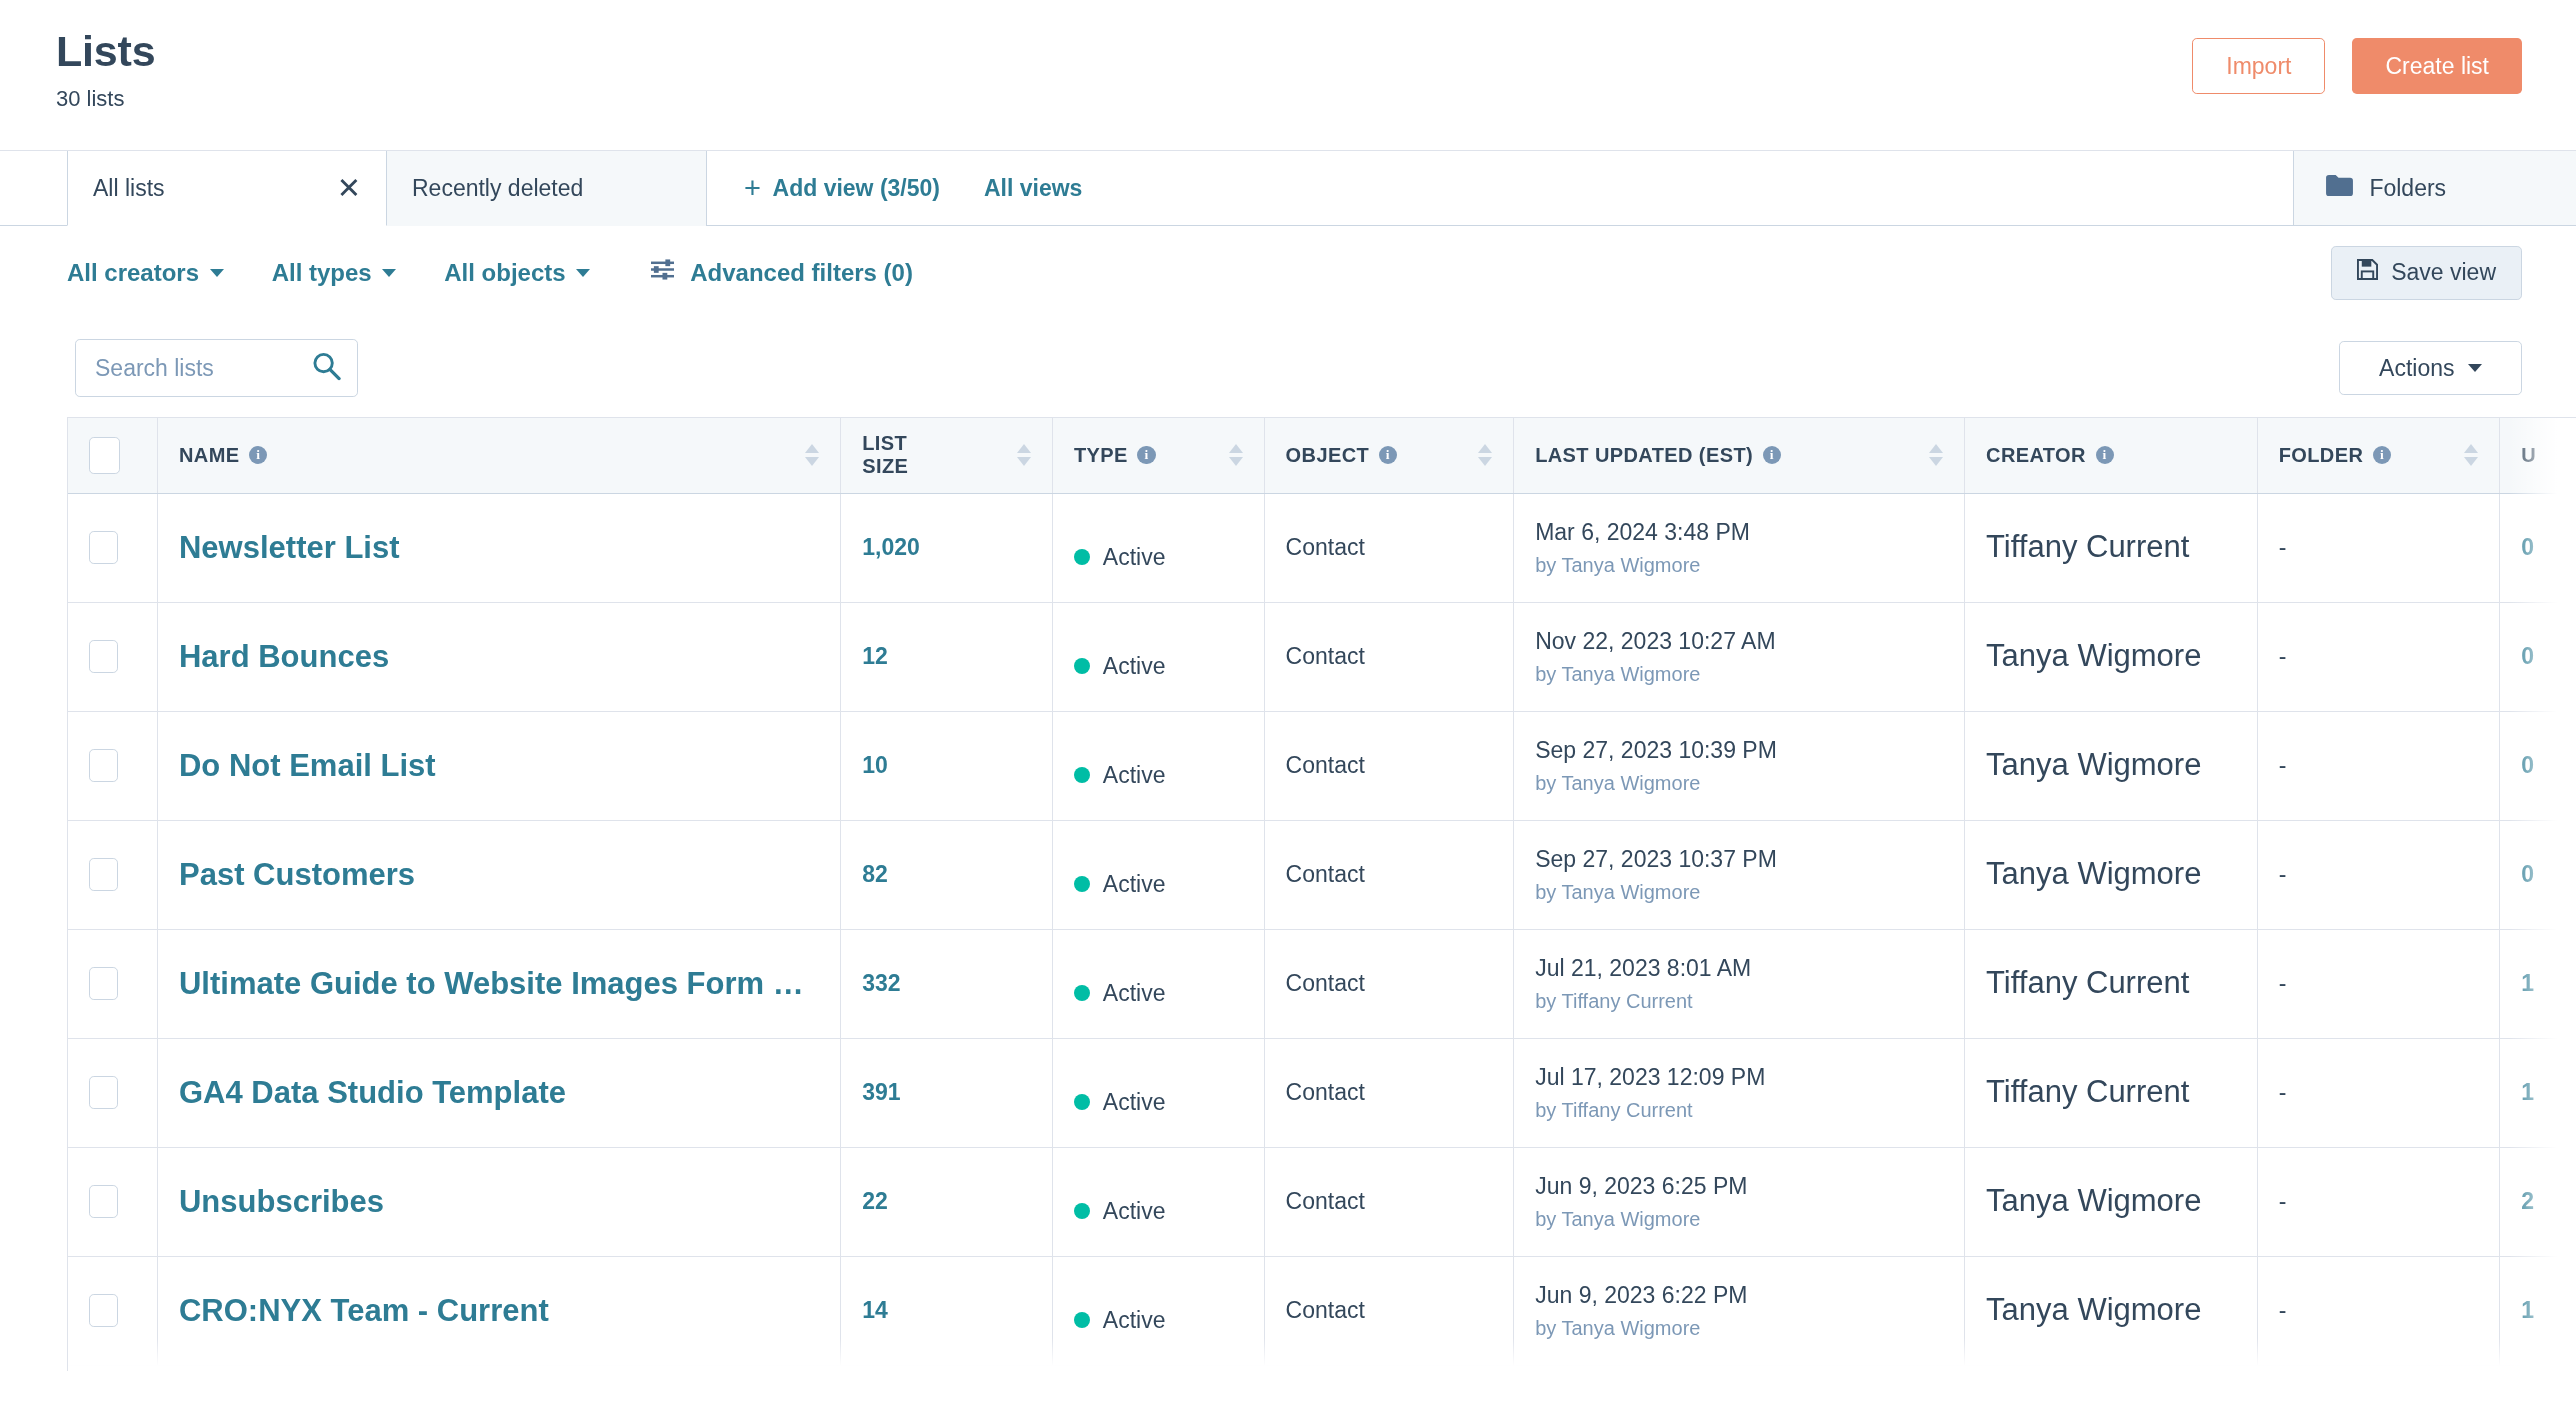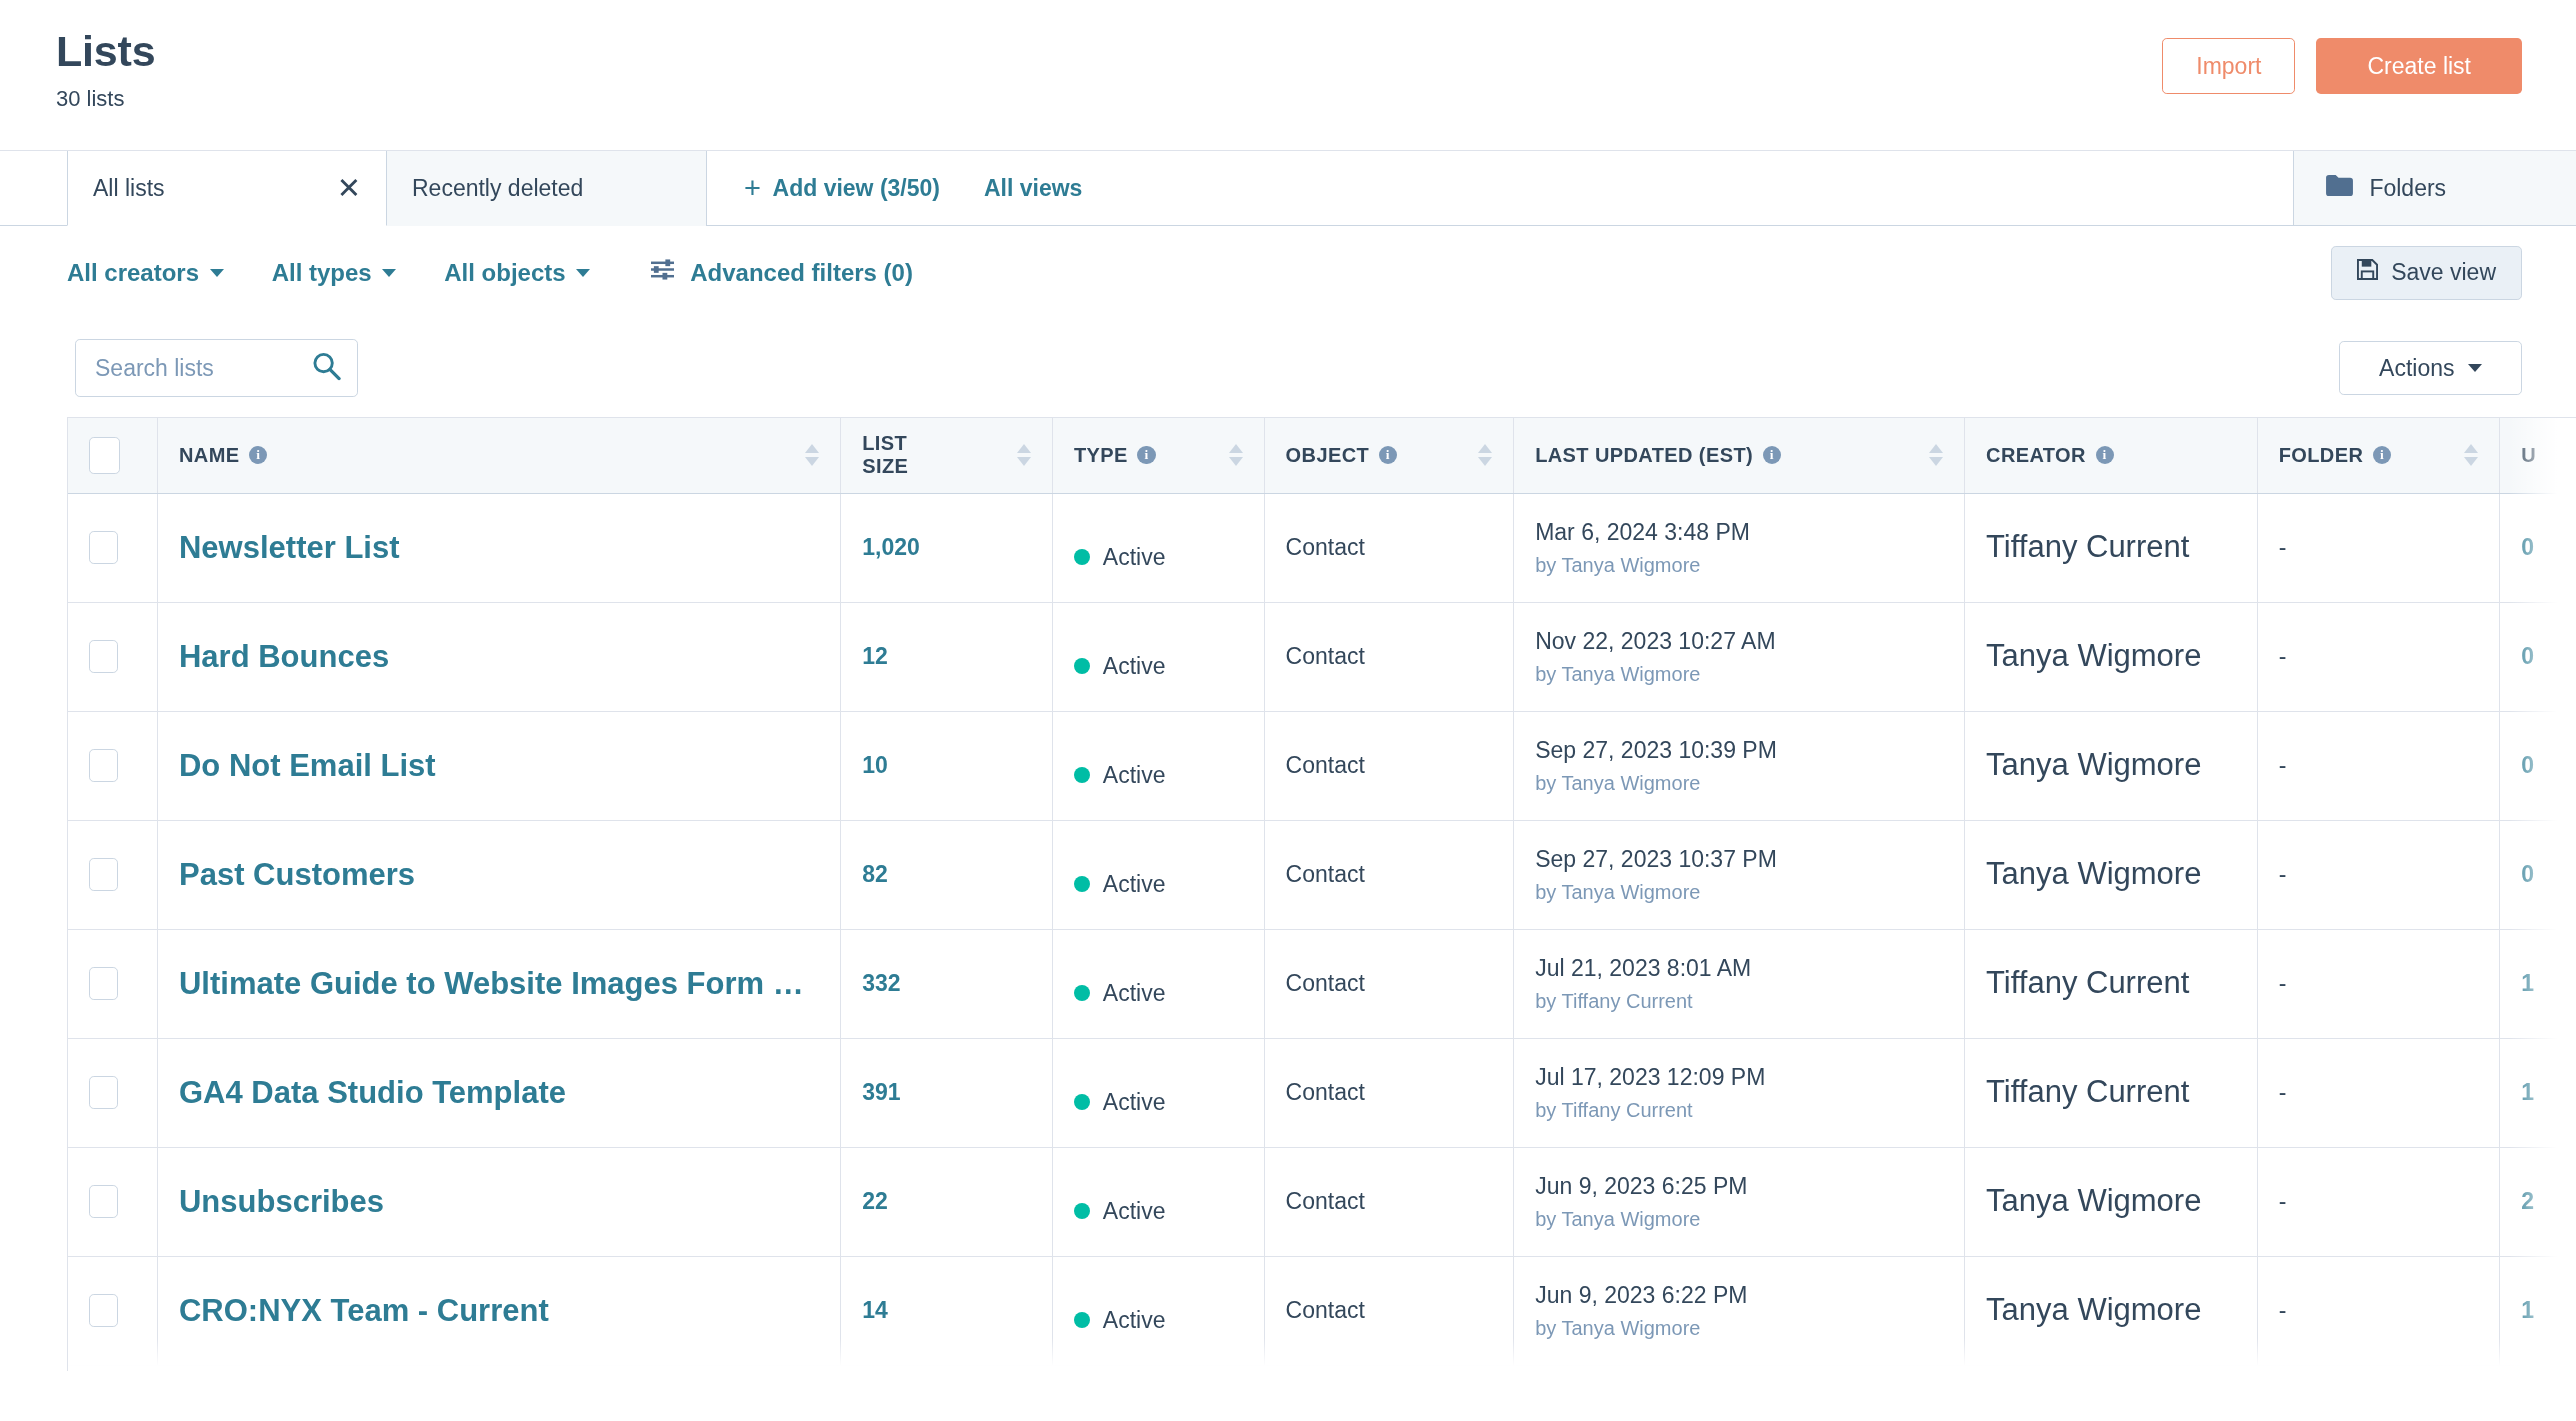--- a/index.html
+++ b/index.html
@@ -21,34 +21,34 @@
     background:#fff;
   }
   .title-block { padding-top: 5.8px; }
   .page-title {
     font-size: 43px; font-weight: 700; color: #33475b;
     letter-spacing: -0.2px; line-height: 1.05;
   }
   .page-subtitle {
     font-size: 22px; color: #33475b; margin-top: 11.6px; font-weight: 400;
   }
-  .header-actions { display: flex; align-items: flex-end; gap: 21px; padding-top: 15.4px; }
+  .header-actions { display: flex; align-items: flex-end; gap: 27px; padding-top: 15.4px; }
   .btn {
     font-family: "Liberation Sans", sans-serif;
     font-size: 23px; border-radius: 4.8px; cursor: pointer;
     display: inline-flex; align-items: center; justify-content: center;
   }
   .btn-import {
     background: #fff; color: #ef8b6a;
     border: 1.9px solid #ef8b6a;
     padding: 0 33px; height: 56px;
   }
   .btn-create {
     background: #ef8b6a; color: #ffffff; border: none;
-    padding: 0 51px; height: 56px;
+    padding: 0 33px; height: 56px;
   }
 
   
   .tabbar {
     position: relative; height: 75px;
     border-bottom: 1.9px solid #cbd6e2;
     display: flex; align-items: stretch;
     background: #ffffff;
     padding-left: 67px;
   }

